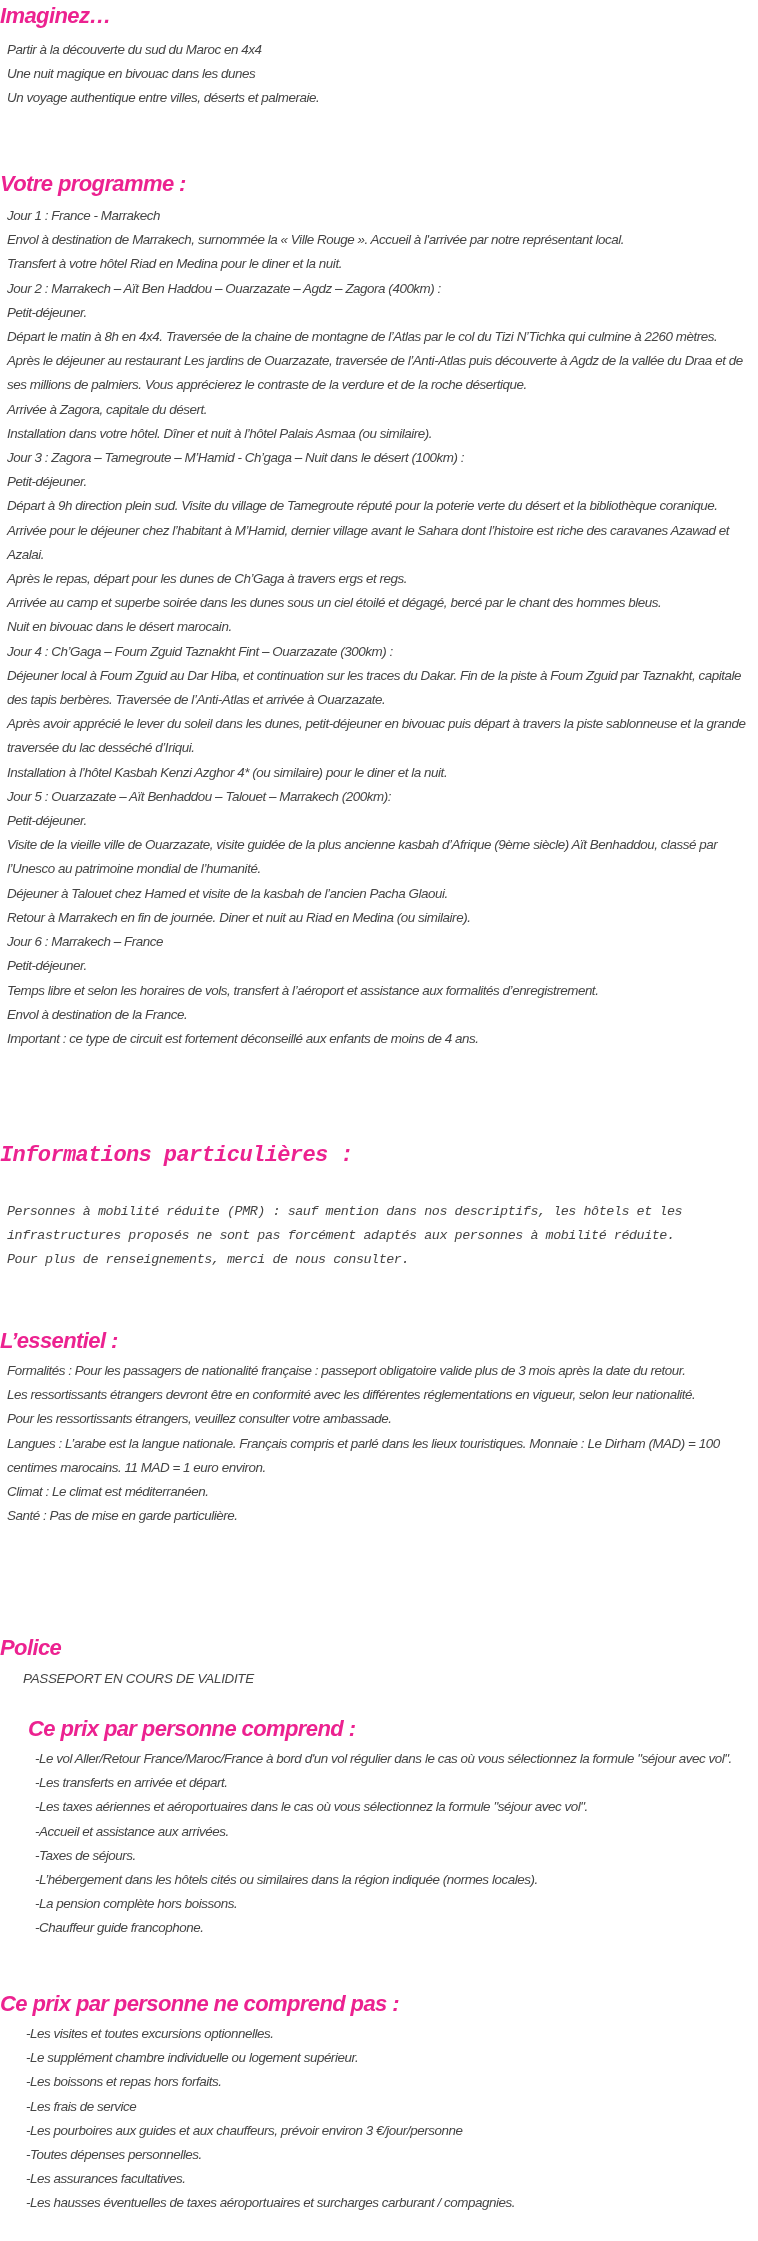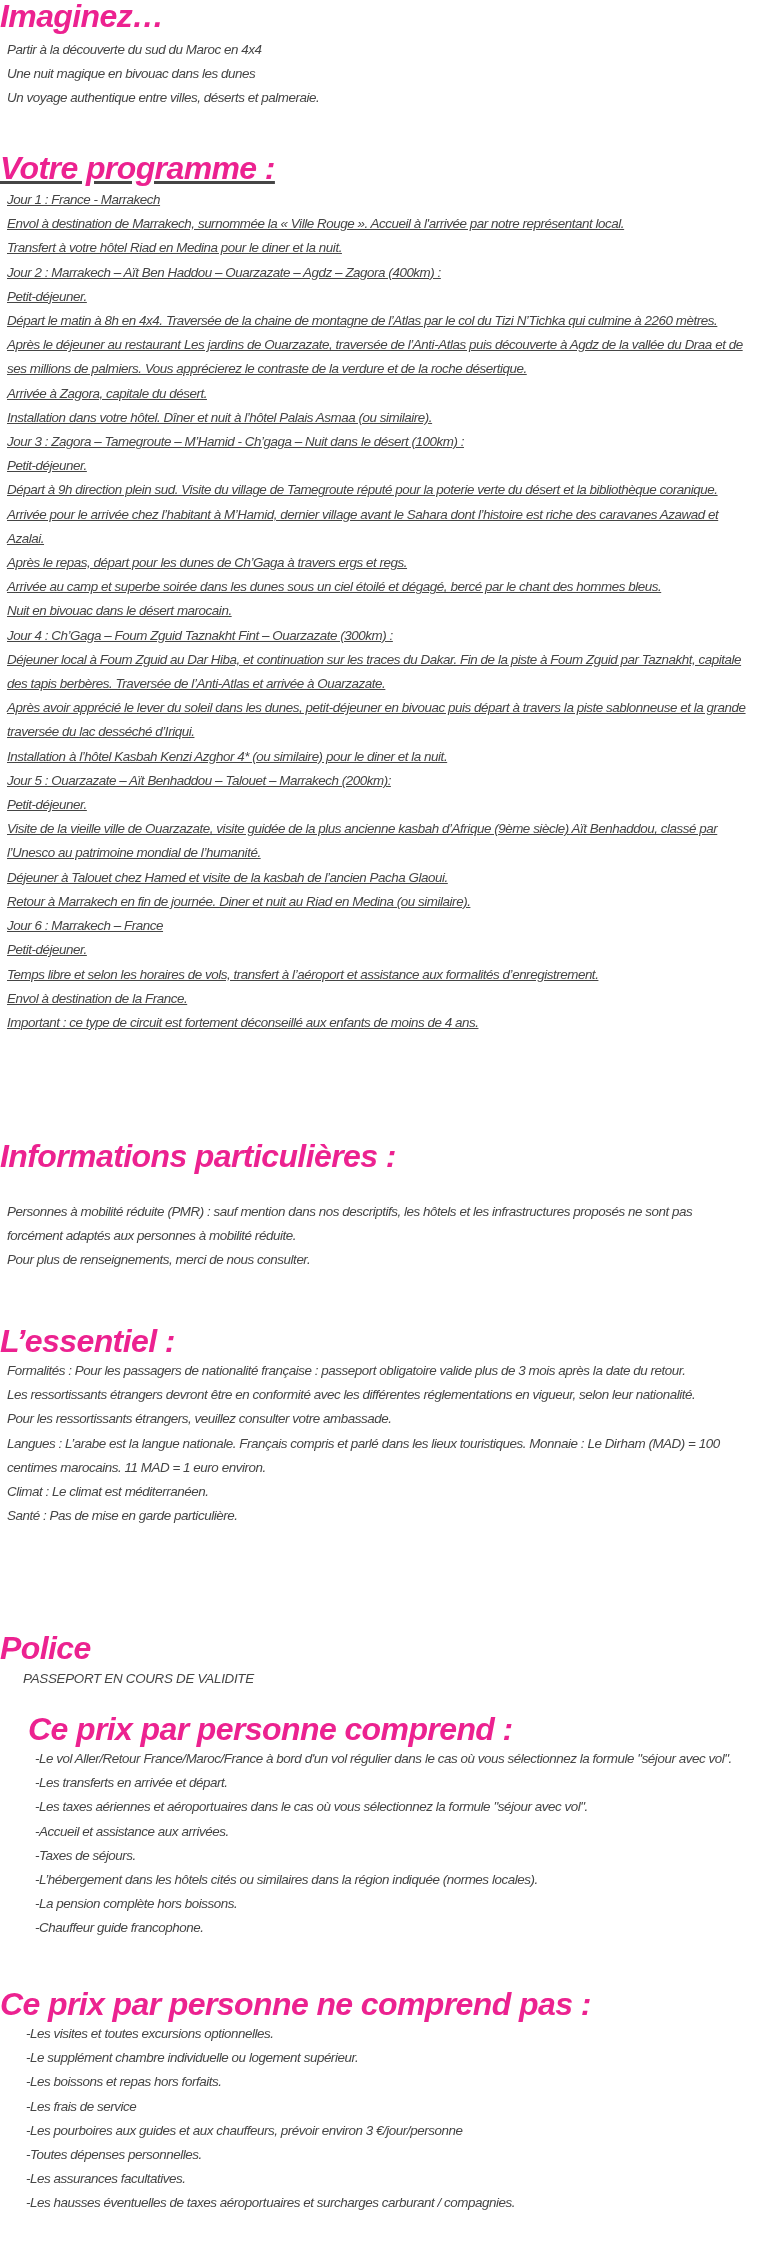--- a/index.html
+++ b/index.html
@@ -7,21 +7,21 @@
     width: 758px;
     font-family: "Liberation Sans", "DejaVu Sans", sans-serif;
     color: #454545;
   }
   .page { position: relative; width: 758px; height: 2241px; }
   .section { position: absolute; left: 0; width: 758px; }
   .heading {
     margin: 0;
     font-style: italic;
     font-weight: bold;
-    font-size: 32px;
+    font-size: 22px;
     line-height: 32px;
     letter-spacing: -0.6px;
     color: #ec2290;
   }
   .lines { margin: 7px; padding: 0; list-style: none; }
   .line {
     font-style: italic;
     font-size: 13.4px;
     line-height: 24.2px;
     letter-spacing: -0.45px;
@@ -37,57 +37,57 @@
 
   <section class="section" style="top:0px;">
     <h2 class="heading">Imaginez…</h2>
     <ul class="lines" style="margin-top:6px;">
       <li class="line">Partir à la découverte du sud du Maroc en 4x4</li>
       <li class="line">Une nuit magique en bivouac dans les dunes</li>
       <li class="line">Un voyage authentique entre villes, déserts et palmeraie.</li>
     </ul>
   </section>
 
-  <section class="section" style="top:152px;text-decoration:underline;">
+  <section class="section" style="top:168px;">
     <h2 class="heading">Votre programme :</h2>
     <ul class="lines" style="margin-top:4px;">
       <li class="line">Jour 1 : France - Marrakech</li>
       <li class="line">Envol à destination de Marrakech, surnommée la « Ville Rouge ». Accueil à l'arrivée par notre représentant local.</li>
       <li class="line">Transfert à votre hôtel Riad en Medina pour le diner et la nuit.</li>
       <li class="line">Jour 2 : Marrakech – Aït Ben Haddou – Ouarzazate – Agdz – Zagora (400km) :</li>
       <li class="line">Petit-déjeuner.</li>
       <li class="line">Départ le matin à 8h en 4x4. Traversée de la chaine de montagne de l’Atlas par le col du Tizi N’Tichka qui culmine à 2260 mètres.</li>
       <li class="line">Après le déjeuner au restaurant Les jardins de Ouarzazate, traversée de l’Anti-Atlas puis découverte à Agdz de la vallée du Draa et de ses millions de palmiers. Vous apprécierez le contraste de la verdure et de la roche désertique.</li>
       <li class="line">Arrivée à Zagora, capitale du désert.</li>
       <li class="line">Installation dans votre hôtel. Dîner et nuit à l’hôtel Palais Asmaa (ou similaire).</li>
       <li class="line">Jour 3 : Zagora – Tamegroute – M’Hamid - Ch’gaga – Nuit dans le désert (100km) :</li>
       <li class="line">Petit-déjeuner.</li>
       <li class="line">Départ à 9h direction plein sud. Visite du village de Tamegroute réputé pour la poterie verte du désert et la bibliothèque coranique.</li>
-      <li class="line">Arrivée pour le arrivée chez l’habitant à M’Hamid, dernier village avant le Sahara dont l’histoire est riche des caravanes Azawad et Azalai.</li>
+      <li class="line">Arrivée pour le déjeuner chez l’habitant à M’Hamid, dernier village avant le Sahara dont l’histoire est riche des caravanes Azawad et Azalai.</li>
       <li class="line">Après le repas, départ pour les dunes de Ch’Gaga à travers ergs et regs.</li>
       <li class="line">Arrivée au camp et superbe soirée dans les dunes sous un ciel étoilé et dégagé, bercé par le chant des hommes bleus.</li>
       <li class="line">Nuit en bivouac dans le désert marocain.</li>
       <li class="line">Jour 4 : Ch’Gaga – Foum Zguid Taznakht Fint – Ouarzazate (300km) :</li>
       <li class="line">Déjeuner local à Foum Zguid au Dar Hiba, et continuation sur les traces du Dakar. Fin de la piste à Foum Zguid par Taznakht, capitale des tapis berbères. Traversée de l’Anti-Atlas et arrivée à Ouarzazate.</li>
       <li class="line">Après avoir apprécié le lever du soleil dans les dunes, petit-déjeuner en bivouac puis départ à travers la piste sablonneuse et la grande traversée du lac desséché d’Iriqui.</li>
       <li class="line">Installation à l’hôtel Kasbah Kenzi Azghor 4* (ou similaire) pour le diner et la nuit.</li>
       <li class="line">Jour 5 : Ouarzazate – Aït Benhaddou – Talouet – Marrakech (200km):</li>
       <li class="line">Petit-déjeuner.</li>
       <li class="line">Visite de la vieille ville de Ouarzazate, visite guidée de la plus ancienne kasbah d’Afrique (9ème siècle) Aït Benhaddou, classé par l’Unesco au patrimoine mondial de l’humanité.</li>
       <li class="line">Déjeuner à Talouet chez Hamed et visite de la kasbah de l’ancien Pacha Glaoui.</li>
       <li class="line">Retour à Marrakech en fin de journée. Diner et nuit au Riad en Medina (ou similaire).</li>
       <li class="line">Jour 6 : Marrakech – France</li>
       <li class="line">Petit-déjeuner.</li>
       <li class="line">Temps libre et selon les horaires de vols, transfert à l’aéroport et assistance aux formalités d’enregistrement.</li>
       <li class="line">Envol à destination de la France.</li>
       <li class="line">Important : ce type de circuit est fortement déconseillé aux enfants de moins de 4 ans.</li>
     </ul>
   </section>
 
-  <section class="section" style="top:1140px;">
+  <section class="section" style="top:1140px;font-family:Liberation Mono, monospace;">
     <h2 class="heading">Informations particulières :</h2>
     <ul class="lines" style="margin-top:28px;">
       <li class="line">Personnes à mobilité réduite (PMR) : sauf mention dans nos descriptifs, les hôtels et les infrastructures proposés ne sont pas forcément adaptés aux personnes à mobilité réduite.</li>
       <li class="line">Pour plus de renseignements, merci de nous consulter.</li>
     </ul>
   </section>
 
   <section class="section" style="top:1325px;">
     <h2 class="heading">L’essentiel :</h2>
     <ul class="lines" style="margin-top:2px;">

